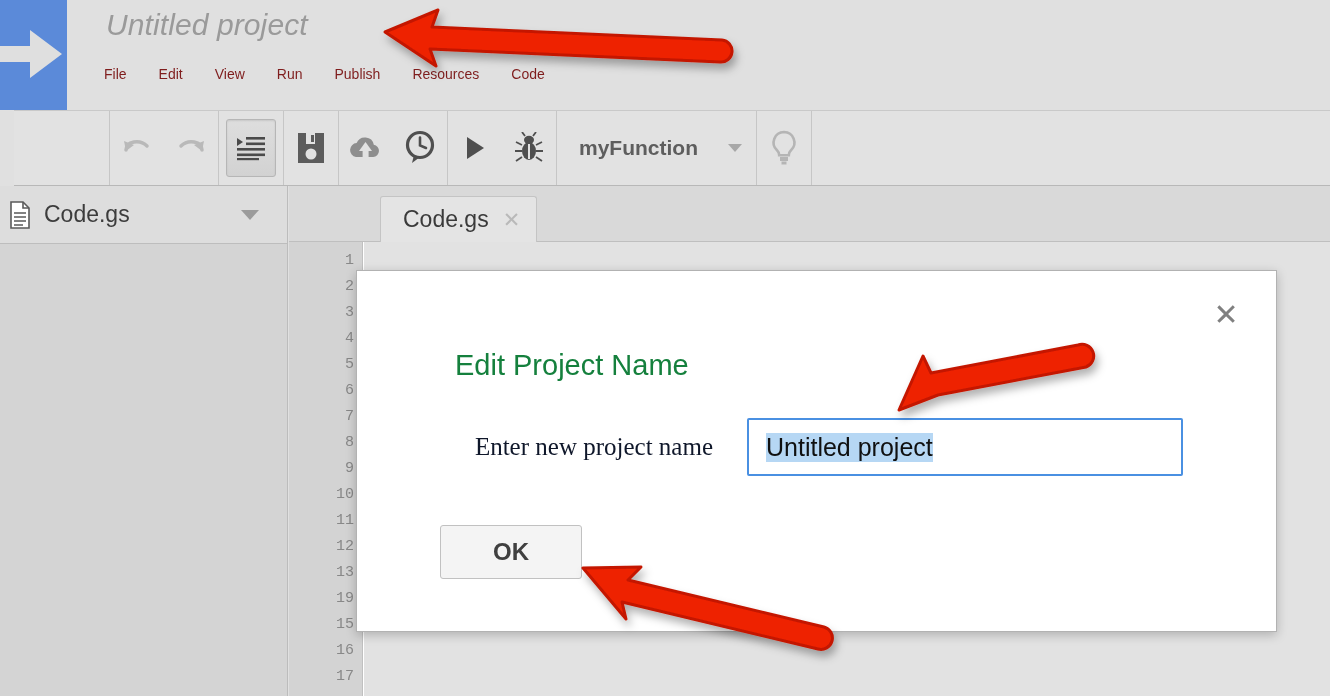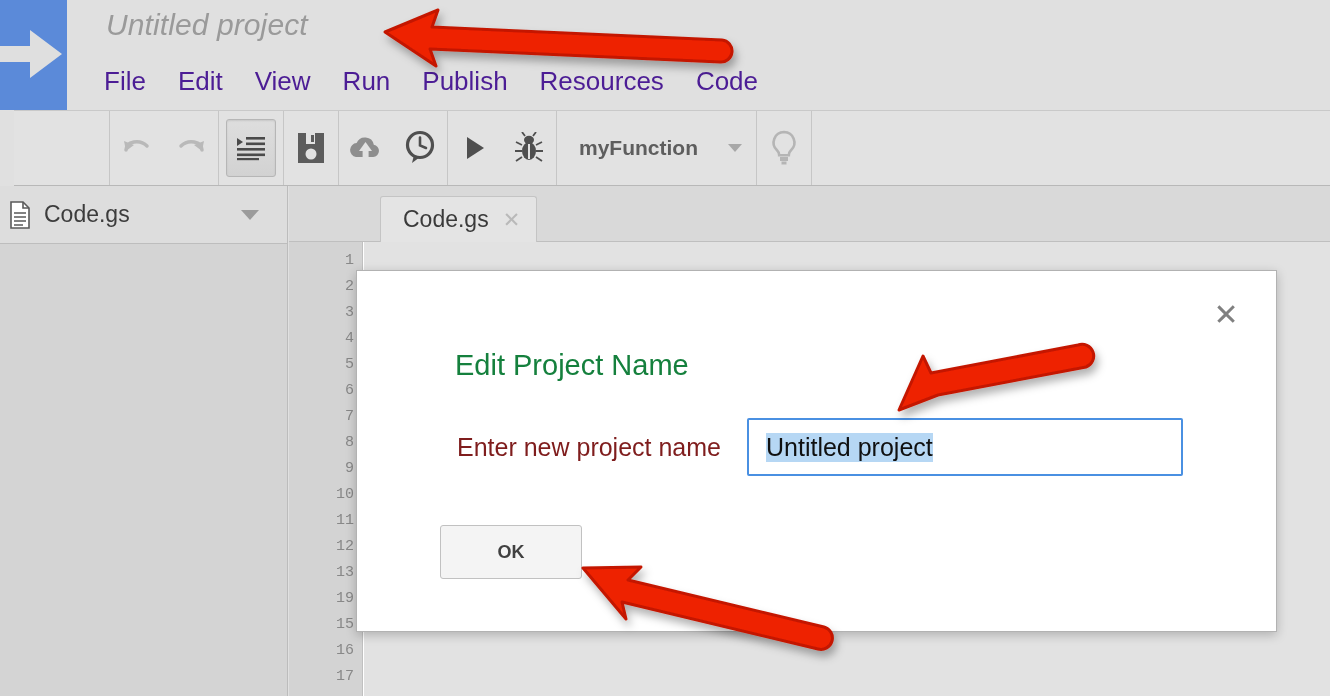--- a/index.html
+++ b/index.html
@@ -55,22 +55,22 @@
   }
   .menubar {
     position: absolute;
     left: 104px;
     top: 64px;
     display: flex;
     align-items: center;
     gap: 0px;
   }
   .menu-item {
-    font-size: 26px;
-    color: #4c1d95;
+    font-size: 14px;
+    color: #7f1d1d;
     padding: 2px 16px 2px 0;
     margin-right: 16px;
     white-space: nowrap;
     cursor: default;
   }
   .menu-item:last-child { margin-right: 0; }
 
   
   .toolbar {
     position: absolute;
@@ -285,26 +285,27 @@
   .field-row {
     position: absolute;
     left: 94px;
     top: 147px;
     width: 780px;
     display: flex;
     align-items: center;
   }
   .field-label {
     font-size: 25px;
-    color: #7f1d1d;
+    color: #0f172a;
     white-space: nowrap;
     width: 296px;
     text-align: right;
-    padding-right: 26px;
-    box-sizing: border-box;
+    padding-right: 34px;
+    box-sizing: border-box;
+    font-family: Liberation Serif, serif;
   }
   .field-input {
     width: 436px;
     height: 58px;
     border: 2px solid #4a90e2;
     border-radius: 2px;
     background: #ffffff;
     box-sizing: border-box;
     display: flex;
     align-items: center;
@@ -325,21 +326,21 @@
     gap: 36px;
   }
   .btn {
     height: 54px;
     min-width: 142px;
     padding: 0 24px;
     border: 1px solid #c1c1c1;
     border-radius: 3px;
     background: #f4f4f4;
     color: #404040;
-    font-size: 18px;
+    font-size: 24px;
     font-weight: bold;
     font-family: "Liberation Sans", sans-serif;
     display: flex;
     align-items: center;
     justify-content: center;
     box-sizing: border-box;
     cursor: default;
   }
 
   

